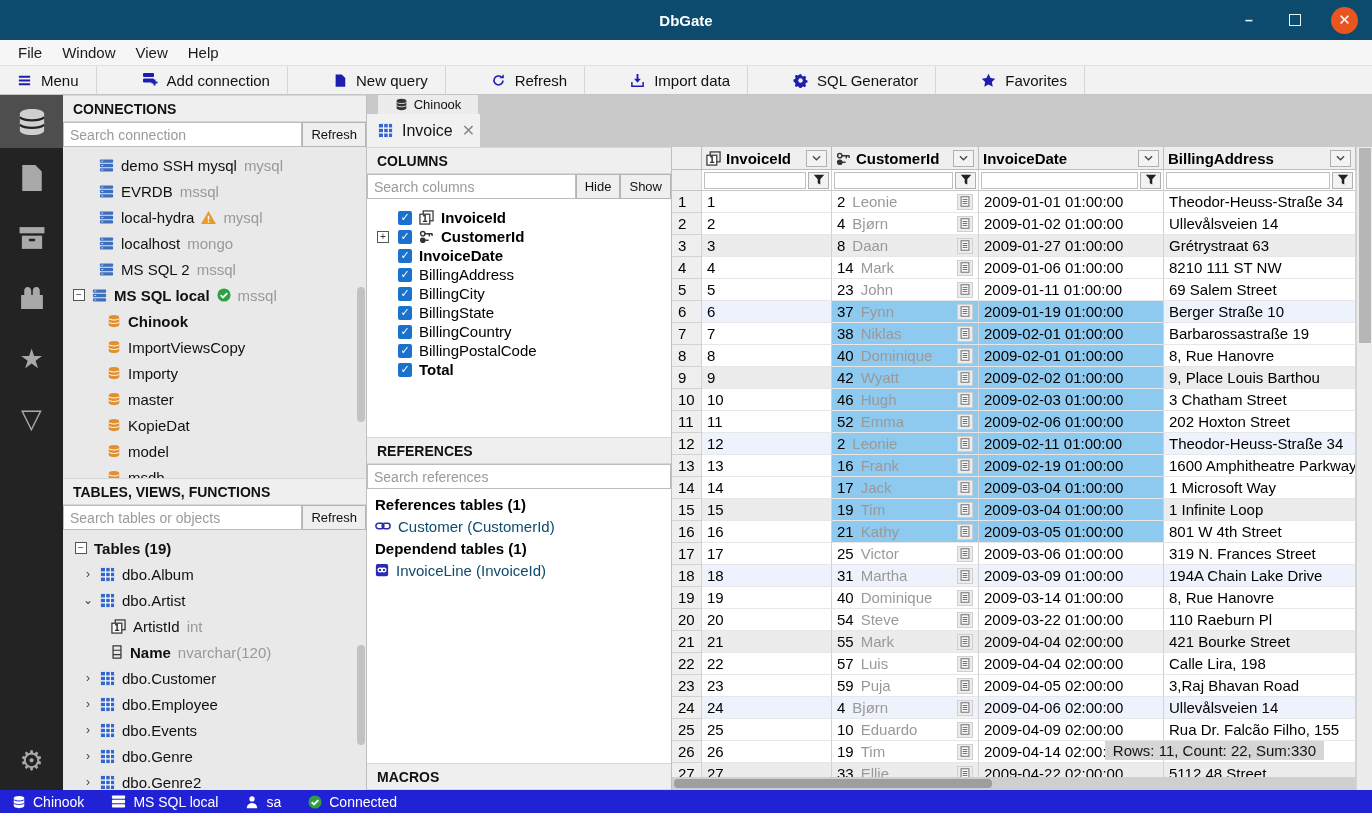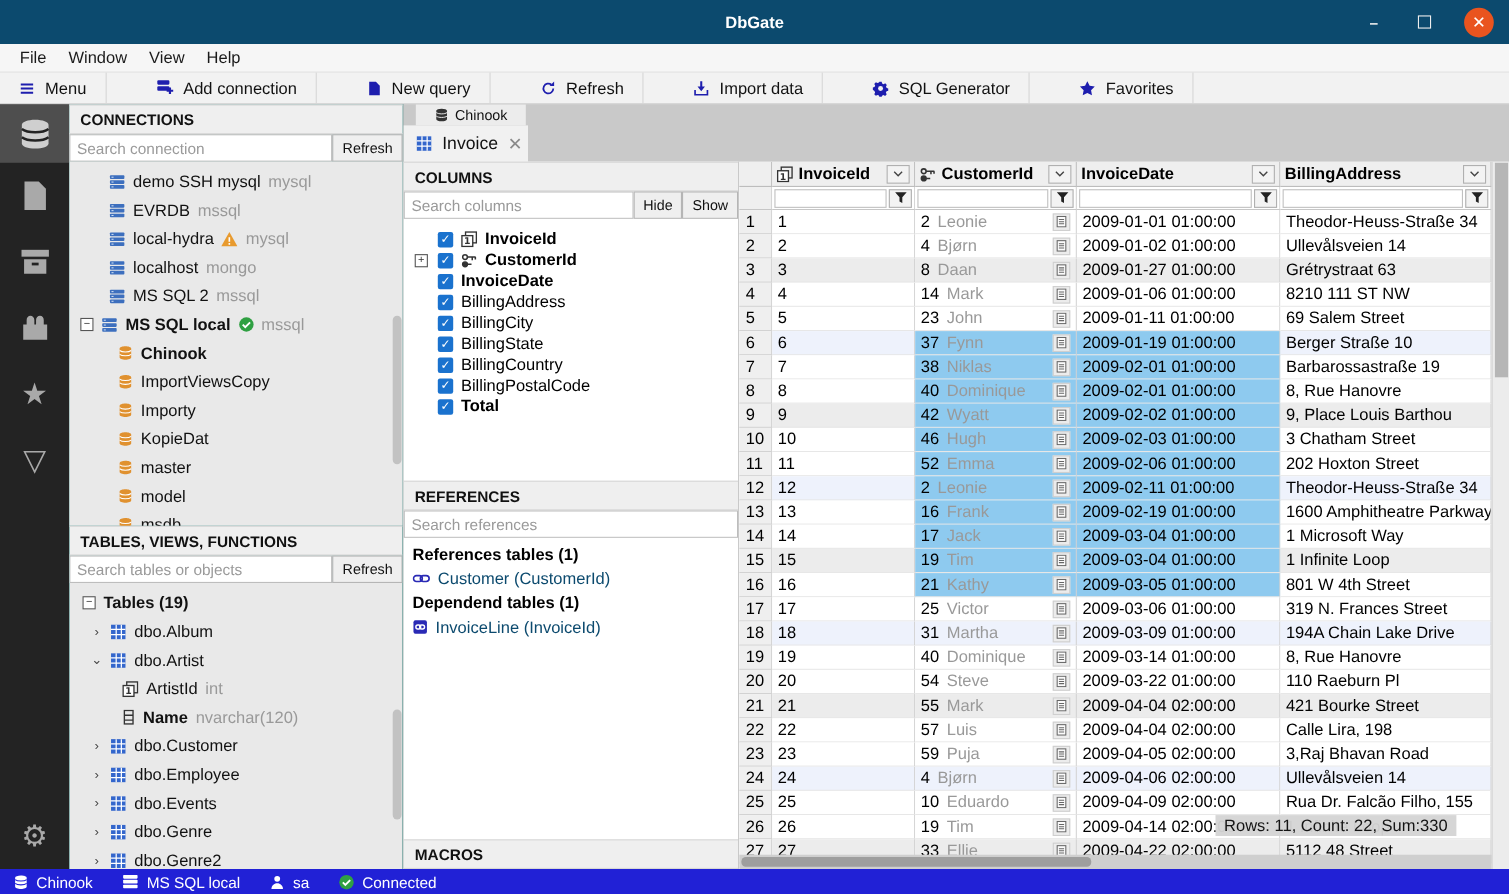--- a/index.html
+++ b/index.html
@@ -23,21 +23,21 @@
 
   
   .main { display:flex; height:695px; }
   .iconbar { width:63px; background:#232323; display:flex; flex-direction:column; align-items:center; flex-shrink:0; }
   .icon-tile { width:63px; height:53px; display:flex; align-items:center; justify-content:center; color:#a9a9a9; }
   .icon-tile.active { background:#4e4e4e; color:#cfcfcf; }
   .icon-tile.spaced { height:60px; }
   .icon-tile.bottom { margin-top:auto; height:60px; }
   .icon-tile .txtic { font-size:27px; line-height:1; font-family:"DejaVu Sans",sans-serif; }
 
-  .left { width:304px; display:flex; flex-direction:column; background:#0f766e; border-right:1px solid #bfbfbf; flex-shrink:0; }
+  .left { width:304px; display:flex; flex-direction:column; background:#7dd3fc; border-right:1px solid #bfbfbf; flex-shrink:0; }
   .panel-header { height:27px; flex-shrink:0; display:flex; align-items:center; padding:0 10px; font-weight:bold; font-size:14px; color:#111; background:#efefef; border-bottom:1px solid #d7d7d7; border-top:1px solid #d7d7d7; }
   .search-row { display:flex; height:25px; flex-shrink:0; }
   .search-row input { flex:1; min-width:0; border:1px solid #bdbdbd; font-size:14px; padding:0 6px; color:#333; font-family:inherit; }
   .search-row input::placeholder { color:#9a9a9a; }
   .mini-btn { background:#efefef; border:1px solid #b5b5b5; font-size:13px; padding:0 8px; color:#111; font-family:inherit; }
 
   .conn-section { height:383px; display:flex; flex-direction:column; }
   .tables-section { flex:1; display:flex; flex-direction:column; overflow:hidden; }
   .tree { flex:1; overflow:hidden; position:relative; padding-top:5px; background:#e9e9e9; }
   .tree-item { height:26px; display:flex; align-items:center; gap:7px; font-size:15px; color:#111; white-space:nowrap; }
@@ -387,30 +387,30 @@
             </span>
             <span class="">Importy</span>
           </div>
           <div class="tree-item" style="padding-left:44px">
             <span class="ic">
               <svg width="14" height="14" viewBox="0 0 16 16">
                 <path fill="#e0912f" d="M8 1C4.7 1 2 2 2 3.3v9.4C2 14 4.7 15 8 15s6-1 6-2.3V3.3C14 2 11.3 1 8 1z"></path>
                 <path d="M2 5.3c1.2 1 3.4 1.5 6 1.5s4.8-.5 6-1.5M2 9.3c1.2 1 3.4 1.5 6 1.5s4.8-.5 6-1.5" fill="none" stroke="#fff" stroke-width="1.1"></path>
               </svg>
             </span>
-            <span class="">KopieDat</span>
+            <span class="">master</span>
           </div>
           <div class="tree-item" style="padding-left:44px">
             <span class="ic">
               <svg width="14" height="14" viewBox="0 0 16 16">
                 <path fill="#e0912f" d="M8 1C4.7 1 2 2 2 3.3v9.4C2 14 4.7 15 8 15s6-1 6-2.3V3.3C14 2 11.3 1 8 1z"></path>
                 <path d="M2 5.3c1.2 1 3.4 1.5 6 1.5s4.8-.5 6-1.5M2 9.3c1.2 1 3.4 1.5 6 1.5s4.8-.5 6-1.5" fill="none" stroke="#fff" stroke-width="1.1"></path>
               </svg>
             </span>
-            <span class="">master</span>
+            <span class="">KopieDat</span>
           </div>
           <div class="tree-item" style="padding-left:44px">
             <span class="ic">
               <svg width="14" height="14" viewBox="0 0 16 16">
                 <path fill="#e0912f" d="M8 1C4.7 1 2 2 2 3.3v9.4C2 14 4.7 15 8 15s6-1 6-2.3V3.3C14 2 11.3 1 8 1z"></path>
                 <path d="M2 5.3c1.2 1 3.4 1.5 6 1.5s4.8-.5 6-1.5M2 9.3c1.2 1 3.4 1.5 6 1.5s4.8-.5 6-1.5" fill="none" stroke="#fff" stroke-width="1.1"></path>
               </svg>
             </span>
             <span class="">model</span>
           </div>

